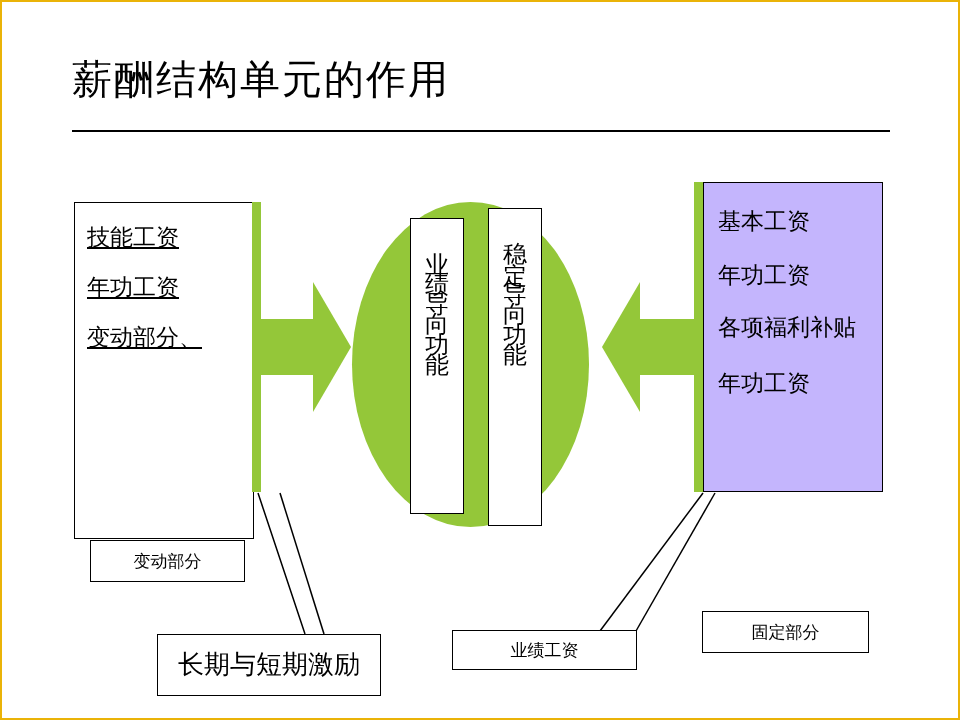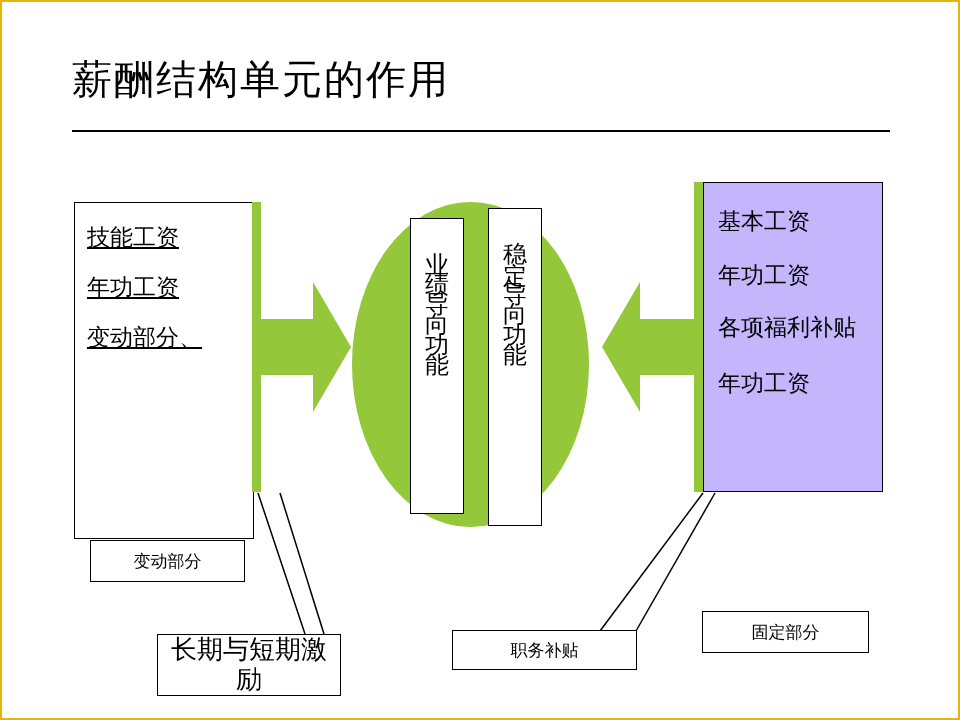--- a/index.html
+++ b/index.html
@@ -79,21 +79,21 @@
   .rb-line{height:54px;line-height:54px;white-space:nowrap;}
   .rb-wrap{width:140px;line-height:50px;text-align:justify;white-space:normal;}
 
   
   .callout{
     position:absolute;box-sizing:border-box;border:1px solid #000;background:#fff;
     display:flex;align-items:center;justify-content:center;
     font-size:17px;text-align:center;
   }
   .co-variable{left:88px;top:538px;width:155px;height:42px;}
-  .co-incentive{left:155px;top:632px;width:184px;height:62px;font-size:26px;line-height:30px;padding:0 10px;}
+  .co-incentive{left:155px;top:632px;width:224px;height:62px;font-size:26px;line-height:30px;padding:0 10px;}
   .co-incentive .inner{display:block;width:100%;}
   .co-safety{left:450px;top:628px;width:185px;height:40px;}
   .co-fixed{left:700px;top:565px;width:167px;height:42px;margin-top:44px;}
 </style>
 </head>
 <body>
 
 <div class="slide">
 
   <div class="title">薪酬结构单元的作用</div>
@@ -135,19 +135,19 @@
     <div class="rb-line">年功工资</div>
   </div>
 
   <div class="callout co-variable">
     <span>变动部分</span>
   </div>
   <div class="callout co-incentive">
     <span class="inner">长期与短期激励</span>
   </div>
   <div class="callout co-safety">
-    <span>职务补贴</span>
+    <span>业绩工资</span>
   </div>
   <div class="callout co-fixed">
     <span>固定部分</span>
   </div>
 
 </div>
 
 </body></html>

